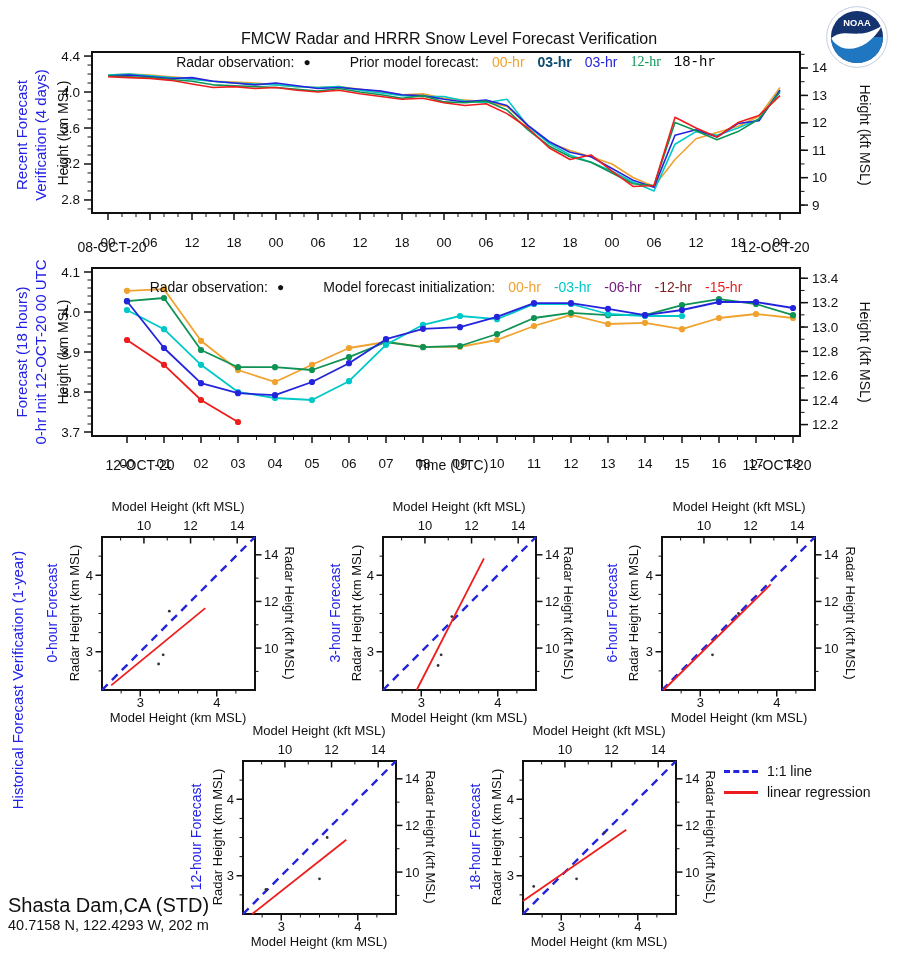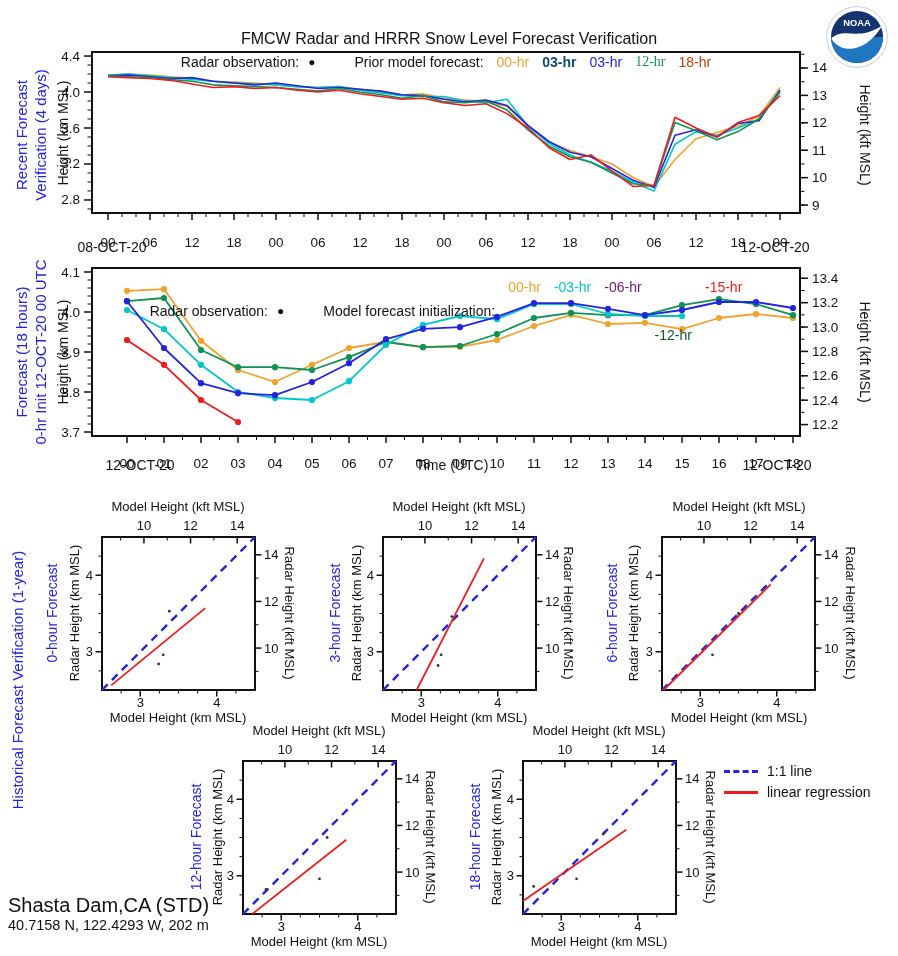--- a/index.html
+++ b/index.html
@@ -582,39 +582,39 @@
   <div class="lbl vr axis-t" style="left:864px;top:135px;">Height (kft MSL)</div>
   <div id="p1-legend" class="legend-row">
     <span>Radar observation:</span>
       <span class="obs-dot">●</span>
       <span class="model-gap">Prior model forecast:</span>
       <span id="p1-legend-items" style="display:flex;gap:13px;">
         <span style="color: rgb(240, 162, 46);">00-hr</span>
         <span style="color: #0c4a6e; font-weight: bold;">03-hr</span>
         <span style="color: rgb(36, 36, 220);">03-hr</span>
         <span style="color: rgb(14, 147, 85); font-family: Liberation Serif, serif;">12-hr</span>
-        <span style="color: #c2410c;">18-hr</span>
+        <span style="color: #000000; font-family: Liberation Mono, monospace;">18-hr</span>
       </span>
   </div>
   <div class="lbl hc date-lbl" style="left:112px;top:240px;">08-OCT-20</div>
   <div class="lbl hc date-lbl" style="left:775px;top:240px;">12-OCT-20</div>
 
   <div class="lbl v blue p-side1" style="left:22px;top:352px;">Forecast (18 hours)</div>
   <div class="lbl v blue p-side2" style="left:41px;top:352px;">0-hr Init 12-OCT-20 00 UTC</div>
   <div class="lbl v axis-t" style="left:64px;top:352px;">Height (km MSL)</div>
   <div class="lbl vr axis-t" style="left:864px;top:352px;">Height (kft MSL)</div>
   <div id="p2-legend" class="legend-row">
     <span>Radar observation:</span>
       <span class="obs-dot">●</span>
       <span class="model-gap">Model forecast initialization:</span>
       <span id="p2-legend-items" style="display:flex;gap:13px;">
         <span style="color: rgb(240, 162, 46);">00-hr</span>
         <span style="color: rgb(0, 200, 200);">-03-hr</span>
         <span style="color: #701a75;">-06-hr</span>
-        <span style="color: #14532d; margin-top: 48px;">-12-hr</span>
+        <span style="color: #7f1d1d;">-12-hr</span>
         <span style="color: rgb(238, 29, 29);">-15-hr</span>
       </span>
   </div>
   <div class="lbl hc date-lbl" style="left:140px;top:458px;">12-OCT-20</div>
   <div class="lbl hc date-lbl" style="left:777px;top:458px;">12-OCT-20</div>
   <div class="lbl hc axis-t" style="left:452px;top:458px;">Time (UTC)</div>
 
   <div class="lbl v blue p-side1" style="left:18px;top:680px;">Historical Forecast Verification (1-year)</div>
 
   <div class="lbl v blue sc-title" style="left:53px;top:613px;">0-hour Forecast</div>

